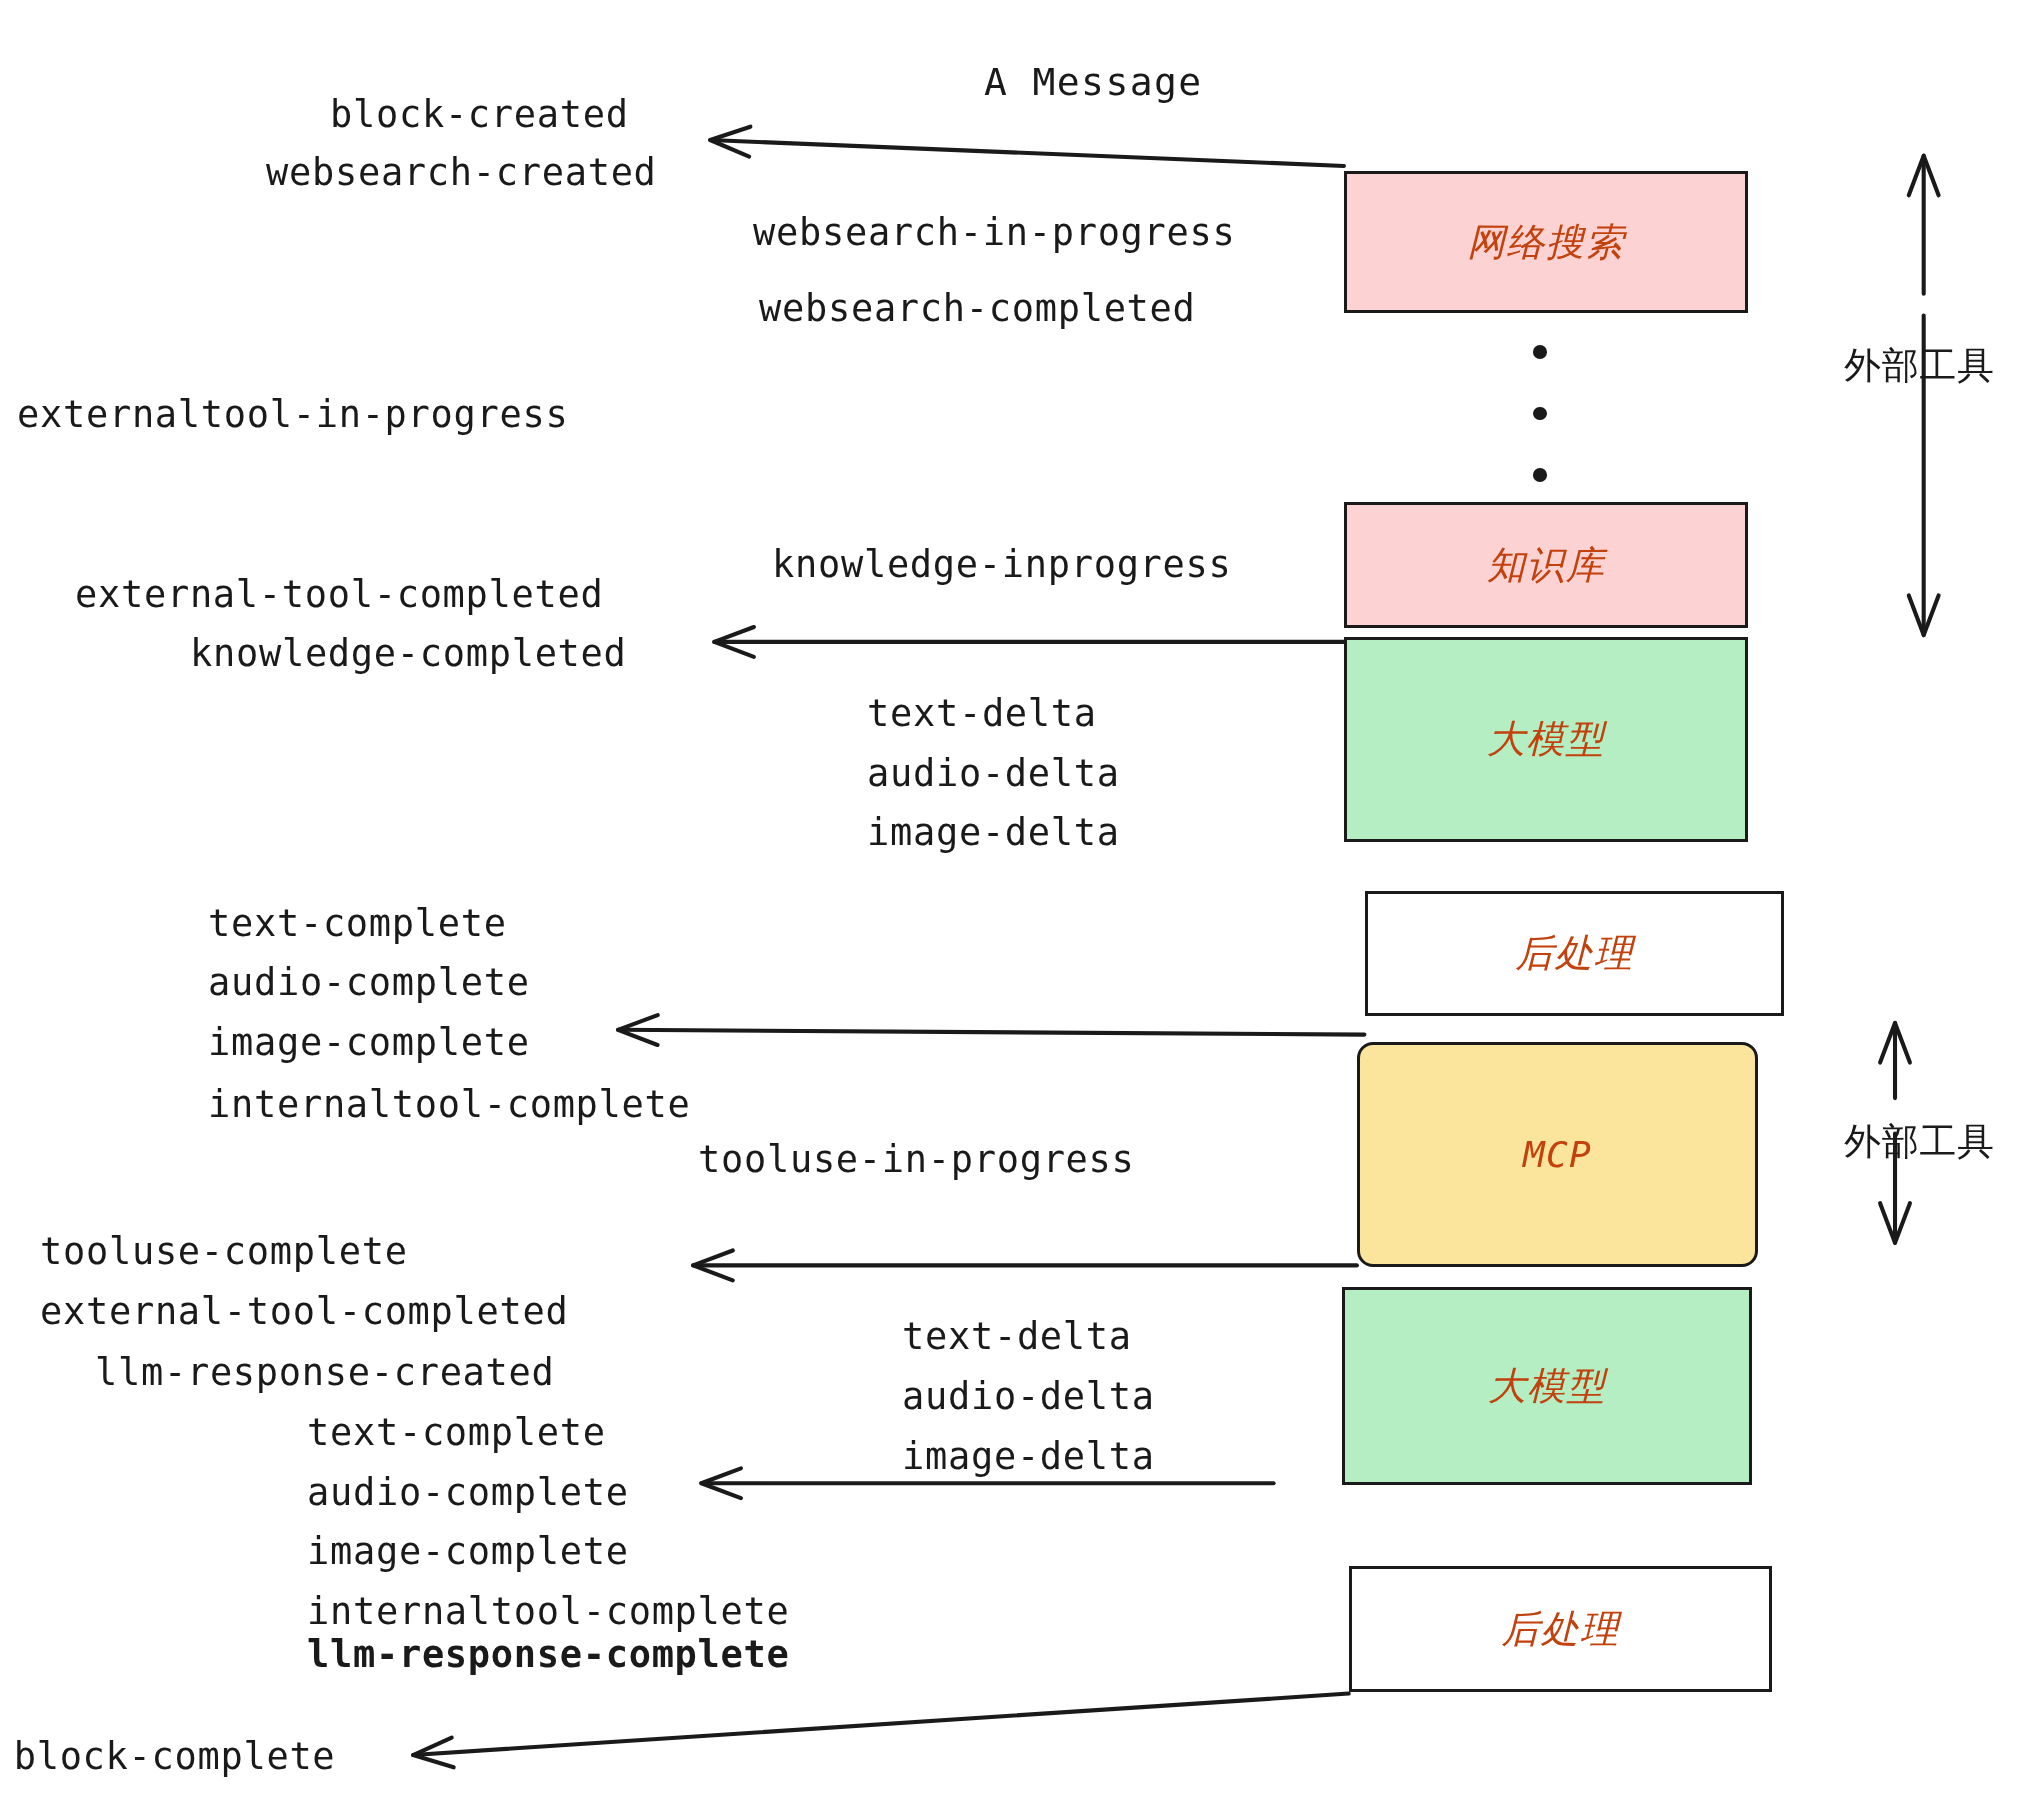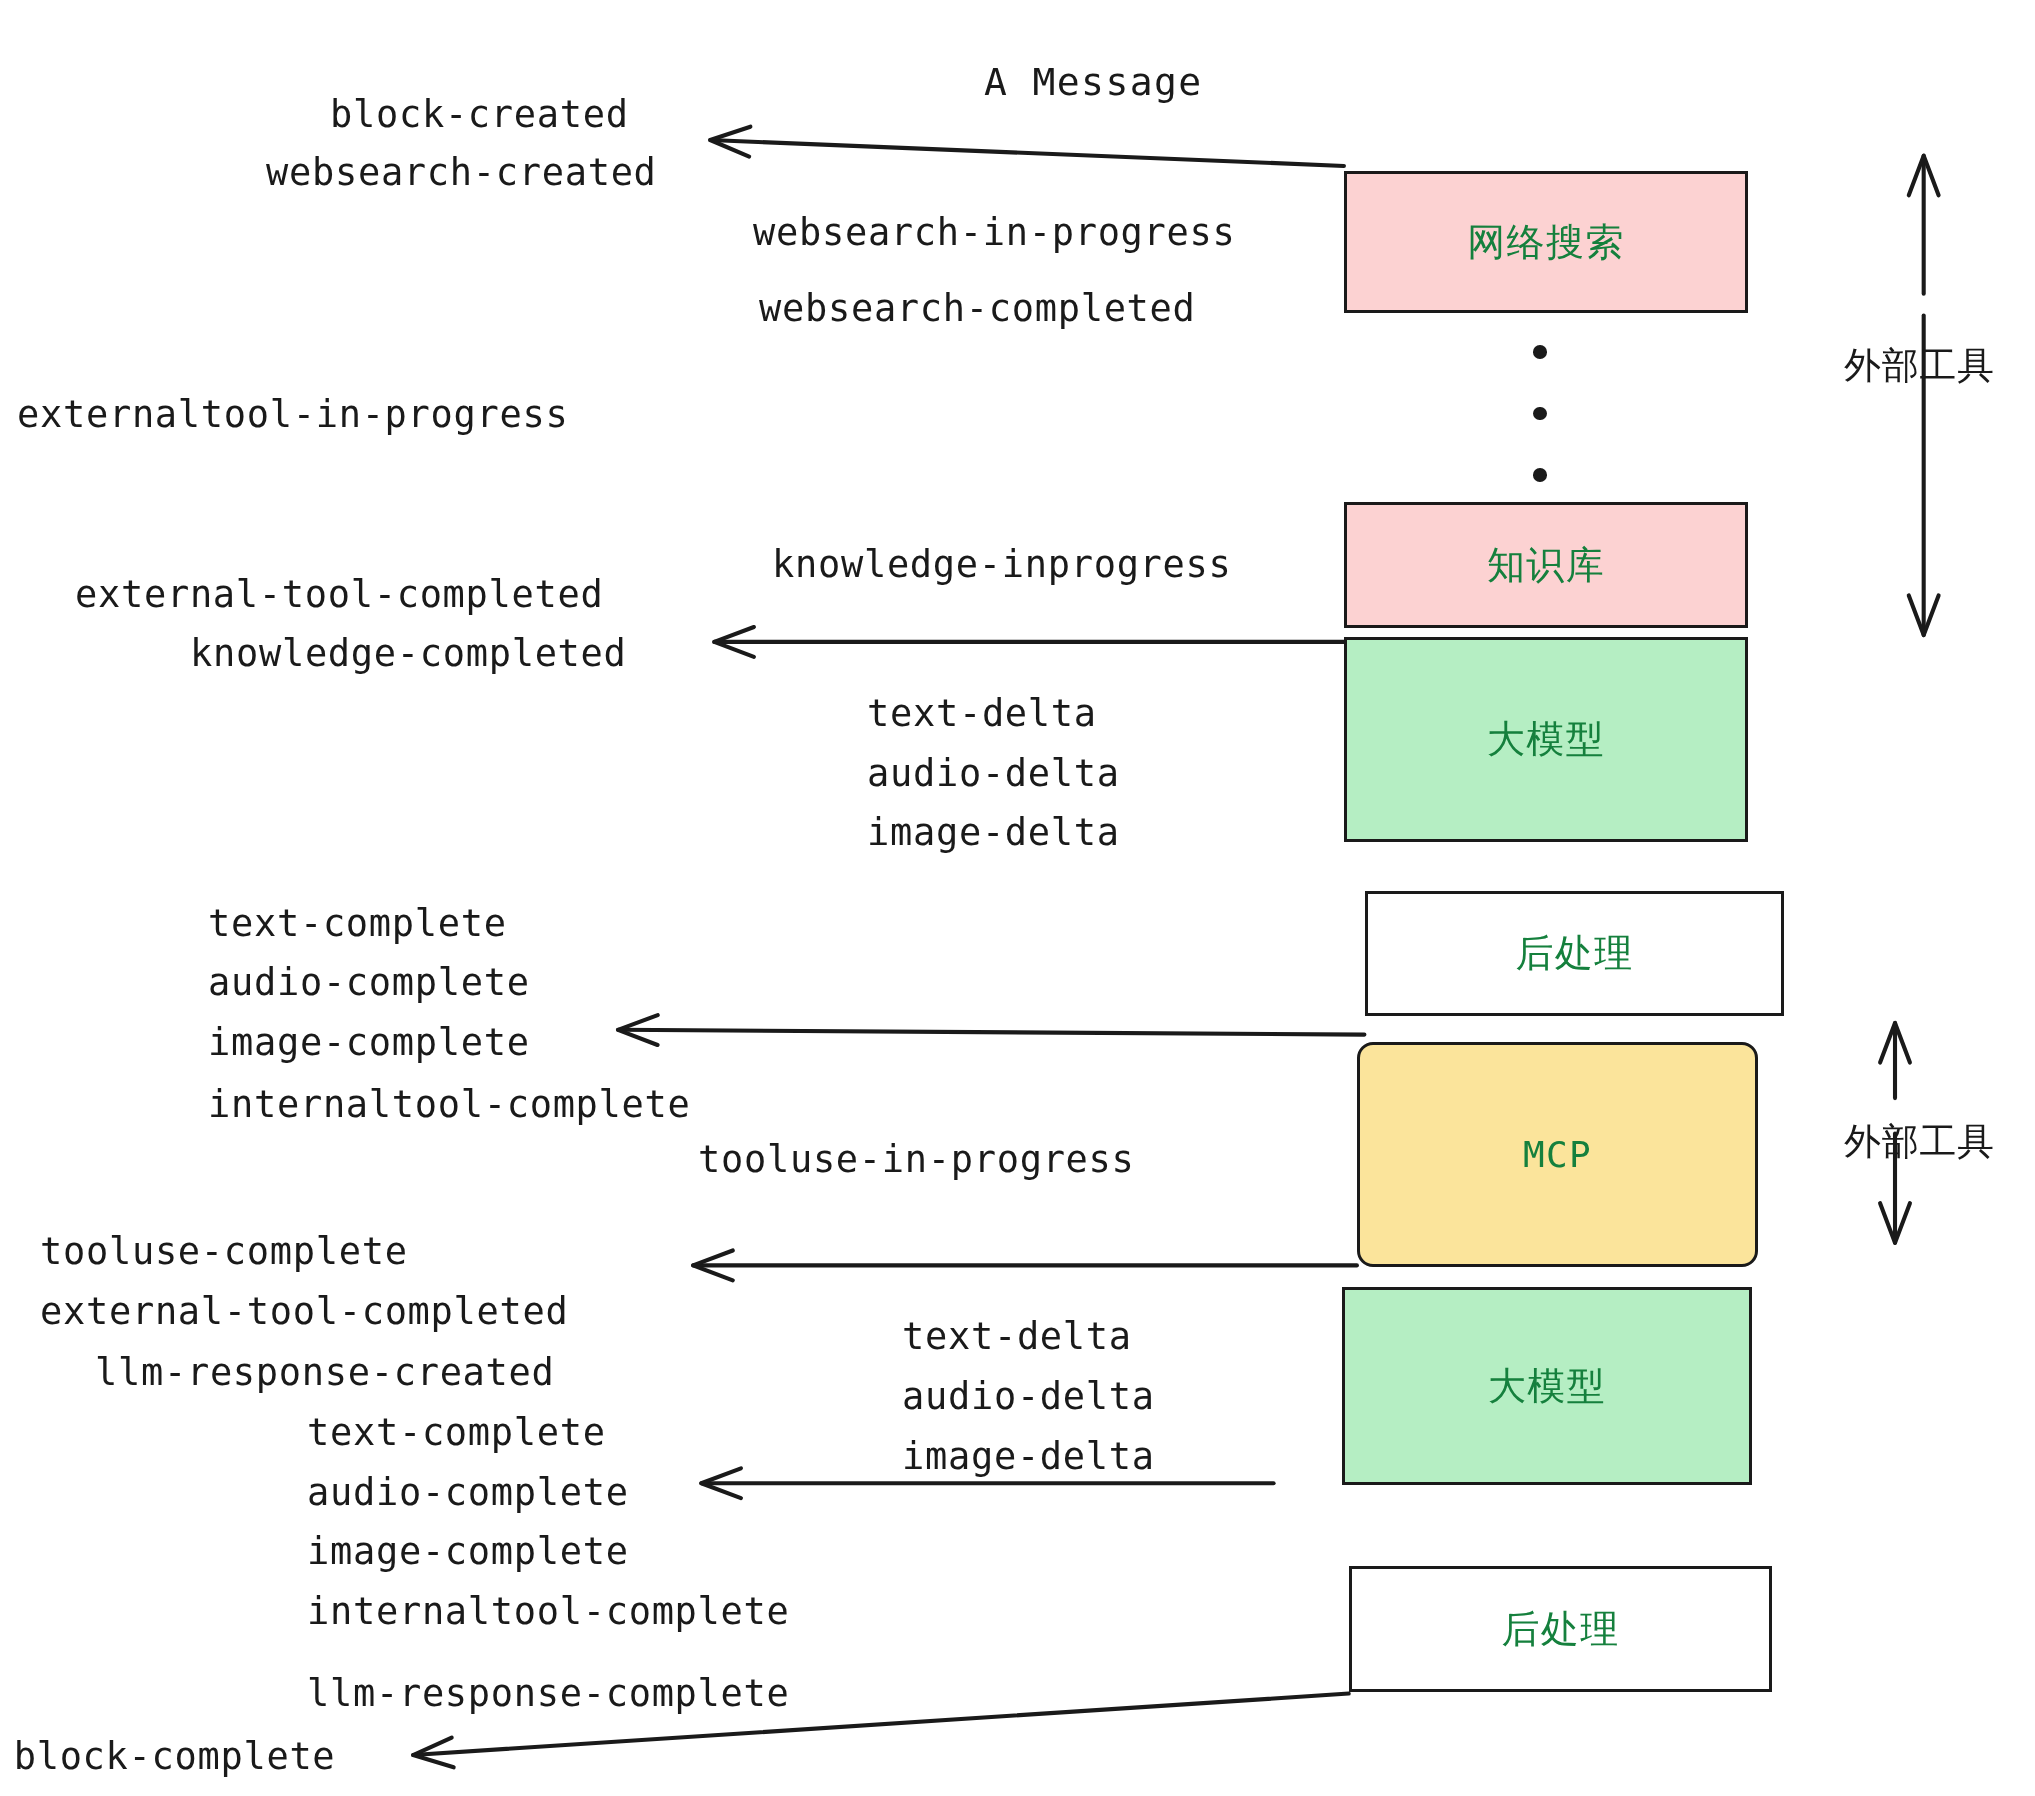--- a/index.html
+++ b/index.html
@@ -34,22 +34,23 @@
   }
   .node {
     position: absolute;
     box-sizing: border-box;
     border: 3.4px solid #1a1a1a;
     display: flex;
     align-items: center;
     justify-content: center;
     font-family: "DejaVu Sans", "Liberation Sans", sans-serif;
     font-size: 38px;
-    color: #15803d;
+    color: #c2410c;
     letter-spacing: 1.4px;
+    font-style: italic;
   }
   .node.pink   { background: #fcd2d2; }
   .node.green  { background: #b5eec3; }
   .node.yellow { background: #fbe49b; }
   .node.white  { background: #ffffff; }
   .node.mcp    { font-family: "DejaVu Sans Mono", "Liberation Mono", monospace; font-size: 36px; }
   .dots {
     position: absolute;
     display: flex;
     flex-direction: column;
@@ -157,21 +158,21 @@
       <div class="evt" style="left: 40px; top: 1233px;">tooluse-complete</div>
       <div class="evt" style="left: 40px; top: 1293px;">external-tool-completed</div>
       <div class="evt" style="left: 52px; top: 1354px; margin-left: 43px;">llm-response-created</div>
       <div class="evt" style="left: 902px; top: 1318px;">text-delta</div>
       <div class="evt" style="left: 902px; top: 1378px;">audio-delta</div>
       <div class="evt" style="left: 902px; top: 1438px;">image-delta</div>
       <div class="evt" style="left: 307px; top: 1414px;">text-complete</div>
       <div class="evt" style="left: 307px; top: 1474px;">audio-complete</div>
       <div class="evt" style="left: 307px; top: 1533px;">image-complete</div>
       <div class="evt" style="left: 307px; top: 1593px;">internaltool-complete</div>
-      <div class="evt" style="left: 307px; top: 1675px;">llm-response-complete</div>
+      <div class="evt" style="left: 307px; top: 1636px; font-weight: bold;">llm-response-complete</div>
       <div class="evt" style="left: 13.7px; top: 1738px;">block-complete</div>
     </div>
 
   <div class="dots" id="dots-el" style="left: 1533px; top: 345px; height: 137px; width: 13.7px;">
       <i></i>
       <i></i>
       <i></i>
     </div>
 
   <div id="group-labels-layer">

